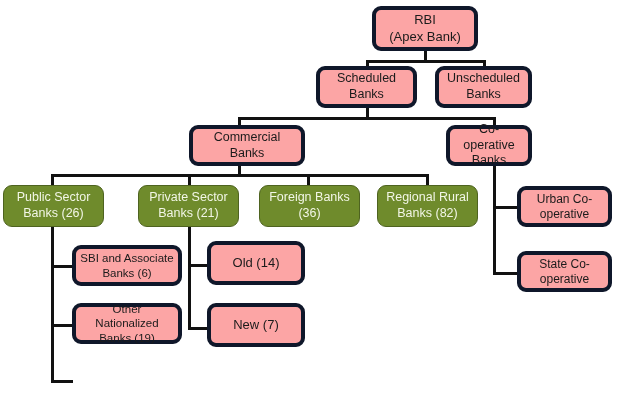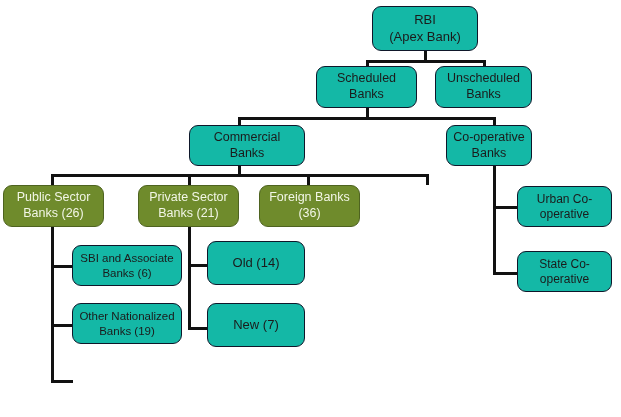--- a/index.html
+++ b/index.html
@@ -22,22 +22,22 @@
     display: flex;
     align-items: center;
     justify-content: center;
     text-align: center;
     line-height: 1.25;
     z-index: 3;
     padding: 2px 4px;
     white-space: pre-line;
   }
   .node.light {
-    background: #14b8a6;
-    border: 1px solid #0f172a;
+    background: #fca5a5;
+    border: 4px solid #0f172a;
     color: #1b1b1b;
   }
   .node.dark {
     background: #6f8b2c;
     border: 1px solid #4e6320;
     color: #f2f6e6;
   }
   .conn {
     position: absolute;
     background: #111111;
@@ -101,20 +101,22 @@
 
   <div class="node dark" style="left:3px; top:185px; width:101px; height:42px; font-size:12.5px;">Public Sector
 Banks (26)</div>
 
   <div class="node dark" style="left:138px; top:185px; width:101px; height:42px; font-size:12.5px;">Private Sector
 Banks (21)</div>
 
   <div class="node dark" style="left:259px; top:185px; width:101px; height:42px; font-size:12.5px;">Foreign Banks
 (36)</div>
 
+  <div class="node dark" style="left:377px; top:185px; width:101px; height:42px; font-size:12.5px;">Regional Rural
+Banks (82)</div>
 
   <div class="node light" style="left:517px; top:186px; width:95px; height:41px; font-size:12px;">Urban Co-
 operative</div>
 
   <div class="node light" style="left:517px; top:251px; width:95px; height:41px; font-size:12px;">State Co-
 operative</div>
 
   <div class="node light" style="left:72px; top:245px; width:110px; height:41px; font-size:11.5px;">SBI and Associate
 Banks (6)</div>
 

